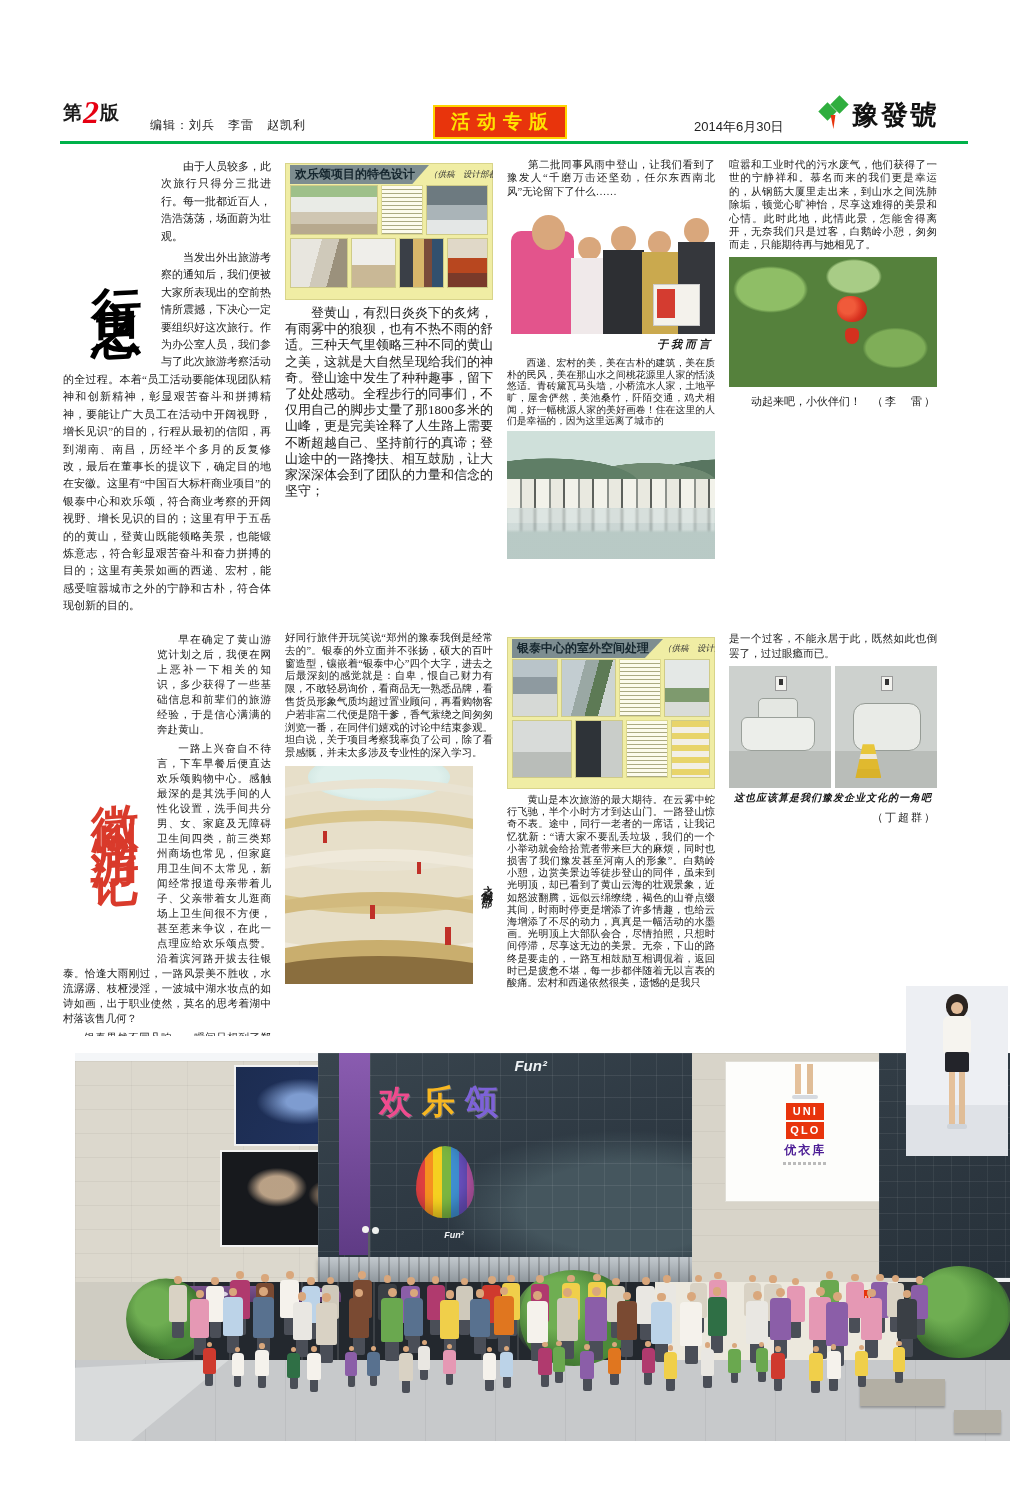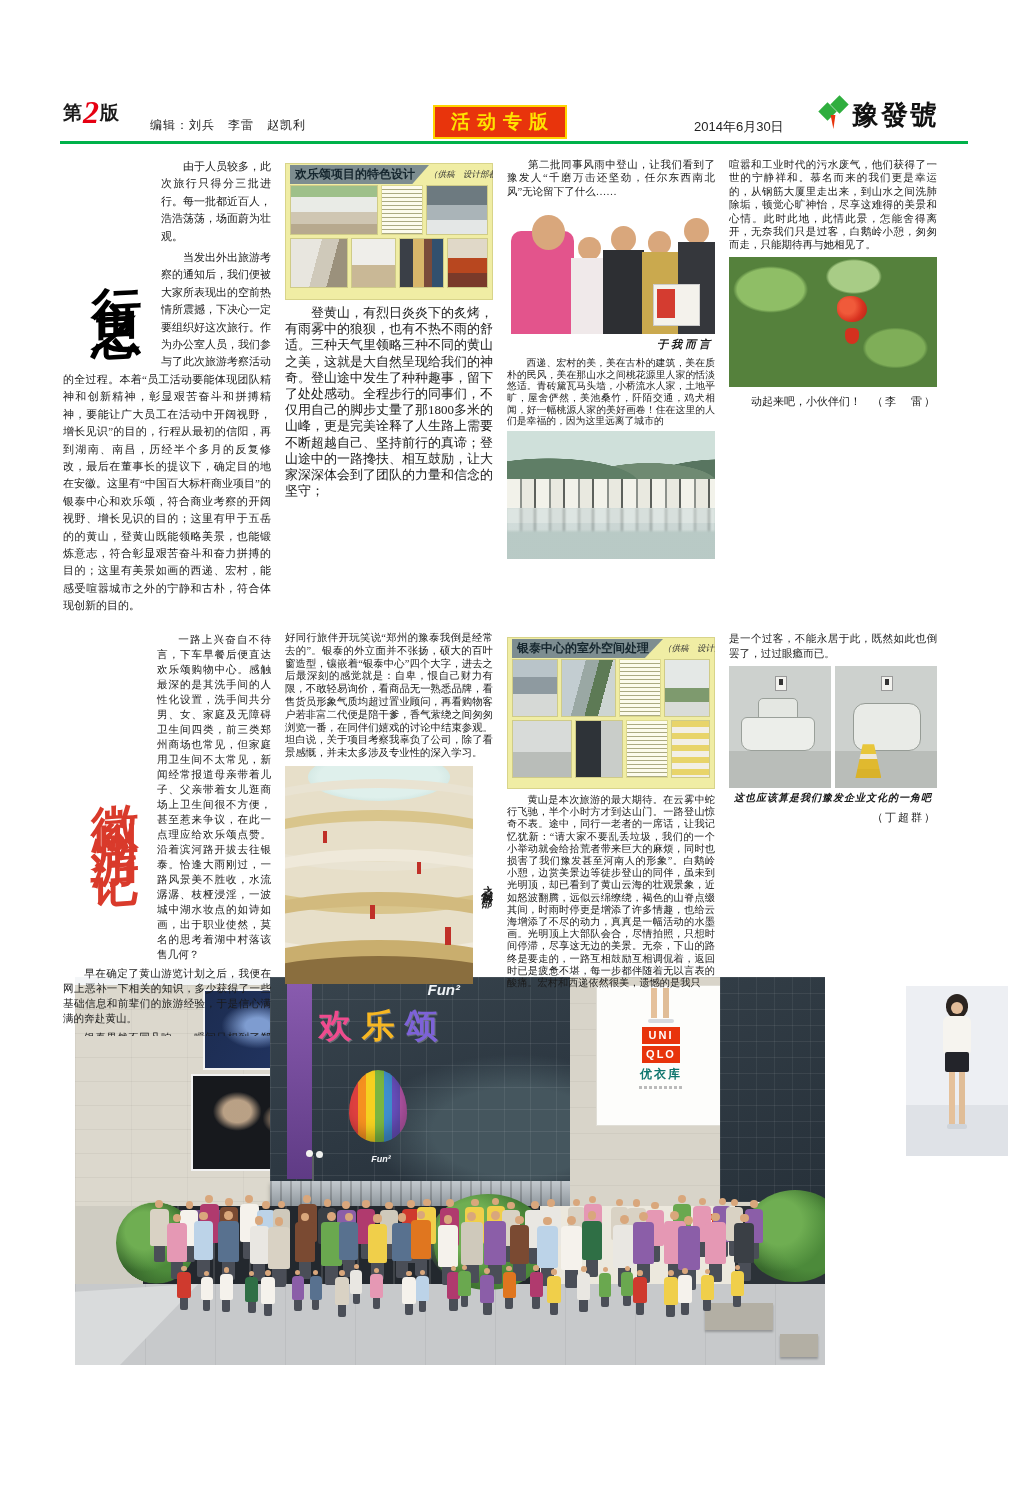--- a/index.html
+++ b/index.html
@@ -105,21 +105,21 @@
   .wc{position:relative;flex:1;background:linear-gradient(180deg,#cdd1ce 0 70%,#b9bdb9 70% 100%);overflow:hidden;}
   .wc i{position:absolute;display:block;}
   .wc .sign{width:10px;height:13px;background:#f2f2ee;border:1px solid #999;top:10px;left:45%;}
   .wc .sdot{width:4px;height:6px;background:#333;top:13px;left:49%;}
   .table1{left:12%;top:42%;width:70%;height:26%;background:#eceeea;border:1px solid #9aa09a;border-radius:6px 6px 10px 10px;}
   .tback{left:28%;top:26%;width:38%;height:20%;background:#e4e7e2;border:1px solid #9aa09a;border-radius:5px;}
   .table2{left:18%;top:30%;width:64%;height:38%;background:#e9ebe7;border:1px solid #969c96;border-radius:12px;}
   .cone{left:20%;top:64%;width:26px;height:34px;background:linear-gradient(180deg,#e8c63a 0 30%,#efe9d9 30% 45%,#e0b92f 45% 75%,#d9b22a 75% 100%);
         clip-path:polygon(28% 0,72% 0,100% 100%,0 100%);}
   
-  .bigphoto{position:absolute;left:75px;top:977px;width:750px;height:388px;overflow:hidden;z-index:1;
+  .bigphoto{position:absolute;left:75px;top:1053px;width:935px;height:388px;overflow:hidden;z-index:1;
       background:linear-gradient(180deg,#f4f6f8 0 8%,#eef0f2 8% 100%);}
   .bp{position:absolute;}
   .bld-left{left:0;top:2%;width:37%;height:58%;background:
       repeating-linear-gradient(180deg,rgba(0,0,0,.045) 0 1px,transparent 1px 24px),
       repeating-linear-gradient(90deg,rgba(0,0,0,.03) 0 1px,transparent 1px 56px),#dcd8cd;}
   .bb1{left:17%;top:3%;width:20%;height:20%;border:2px solid #f2f2f2;background:
       radial-gradient(40% 50% at 35% 45%,#7e9cd0 0 20%,transparent 60%),linear-gradient(120deg,#1c2c50,#24386a);}
   .bb2{left:15.5%;top:25%;width:21%;height:24%;border:2px solid #f2f2f2;background:
       radial-gradient(22% 30% at 28% 38%,rgba(214,184,152,.85) 0 40%,transparent 70%),
       radial-gradient(20% 26% at 58% 46%,rgba(190,160,130,.7) 0 40%,transparent 70%),
@@ -154,21 +154,21 @@
       repeating-linear-gradient(180deg,rgba(0,0,0,.04) 0 1px,transparent 1px 26px),#d8d4c9;}
   .uniq-bb{left:69.5%;top:2%;width:17%;height:36%;background:#fdfdfb;border:1px solid #e0ded6;
       display:flex;flex-direction:column;align-items:center;}
   .legs{width:30px;height:34px;position:relative;margin-top:2px;}
   .legs::before{content:"";position:absolute;left:5px;top:0;width:6px;height:30px;background:#e5c19b;}
   .legs::after{content:"";position:absolute;left:17px;top:0;width:6px;height:30px;background:#e0bd97;}
   .shoe{width:26px;height:4px;background:#d6dae0;border-radius:2px;margin-top:-3px;}
   .ulogo{margin-top:4px;display:flex;flex-direction:column;gap:2px;align-items:center;}
   .ublock{width:38px;height:17px;background:var(--banner-red,#e60012);color:#fff;font-weight:900;
       font-family:"Liberation Sans",sans-serif;font-size:11px;letter-spacing:2px;display:flex;align-items:center;justify-content:center;}
-  .ucn{color:#0f766e;font-weight:bold;font-size:12px;margin-top:3px;letter-spacing:2px;}
+  .ucn{color:#4c1d95;font-weight:bold;font-size:12px;margin-top:3px;letter-spacing:2px;}
   .uline{width:44px;height:3px;margin-top:3px;background:repeating-linear-gradient(90deg,#bbb 0 3px,transparent 3px 5px);}
   .tower{left:86%;top:0;width:14%;height:58%;background:
       repeating-linear-gradient(90deg,rgba(255,255,255,.06) 0 1px,transparent 1px 18px),
       repeating-linear-gradient(180deg,rgba(255,255,255,.07) 0 1px,transparent 1px 16px),
       linear-gradient(150deg,#323d46,#27313a);}
   .storefront{left:0;top:59%;width:100%;height:21%;background:
       linear-gradient(90deg,#cfccc2 0 9%,#23282e 9% 62%,#ece8dd 62% 88%,#2c3238 88% 100%);}
   .storefront::before{content:"";position:absolute;left:9%;top:0;width:53%;height:100%;
       background:repeating-linear-gradient(90deg,transparent 0 34px,rgba(255,255,255,.12) 34px 36px);}
   .awn{position:absolute;border-radius:8px 8px 0 0;background:linear-gradient(180deg,#7a548e,#5e3a6e);}
@@ -293,22 +293,22 @@
       <div class="sigline">
         <span class="lead">动起来吧，小伙伴们！</span>
         <span class="sig">（李　雷）</span>
       </div>
     </div>
   </section>
 
   <section class="art art2">
     <div class="col">
       <div class="vtitle t2">徽州游记</div>
+      <p class="bt lhF">早在确定了黄山游览计划之后，我便在网上恶补一下相关的知识，多少获得了一些基础信息和前辈们的旅游经验，于是信心满满的奔赴黄山。</p>
       <p class="bt lhF">一路上兴奋自不待言，下车早餐后便直达欢乐颂购物中心。感触最深的是其洗手间的人性化设置，洗手间共分男、女、家庭及无障碍卫生间四类，前三类郑州商场也常见，但家庭用卫生间不太常见，新闻经常报道母亲带着儿子、父亲带着女儿逛商场上卫生间很不方便，甚至惹来争议，在此一点理应给欢乐颂点赞。沿着滨河路开拔去往银泰。恰逢大雨刚过，一路风景美不胜收，水流潺潺、枝桠浸淫，一波城中湖水妆点的如诗如画，出于职业使然，莫名的思考着湖中村落该售几何？</p>
-      <p class="bt lhF">早在确定了黄山游览计划之后，我便在网上恶补一下相关的知识，多少获得了一些基础信息和前辈们的旅游经验，于是信心满满的奔赴黄山。</p>
       <p class="bt lhF">银泰果然不同凡响，一瞬间只想到了郑州的金博大，以及曾经在金博大中的自卑感，还</p>
     </div>
     <div class="col">
       <p class="bt lhG noind">好同行旅伴开玩笑说“郑州的豫泰我倒是经常去的”。银泰的外立面并不张扬，硕大的百叶窗造型，镶嵌着“银泰中心”四个大字，进去之后最深刻的感觉就是：自卑，恨自己财力有限，不敢轻易询价，看商品无一熟悉品牌，看售货员形象气质均超过置业顾问，再看购物客户若非富二代便是陪干爹，香气萦绕之间匆匆浏览一番，在同伴们嬉戏的讨论中结束参观。坦白说，关于项目考察我辜负了公司，除了看景感慨，并未太多涉及专业性的深入学习。</p>
       <div class="ph-atrium-wrap">
         <figure class="ph-atrium">
           <i class="sky-oval"></i>
           <i class="ring" style="top:6%;width:170%;height:42%;border:9px solid #e9e3d2;background:transparent"></i>
           <i class="ring" style="top:20%;width:180%;height:48%;border:11px solid #d9c58c;background:transparent"></i>
           <i class="ring" style="top:38%;width:190%;height:52%;border:12px solid #efe9da;background:transparent"></i>

